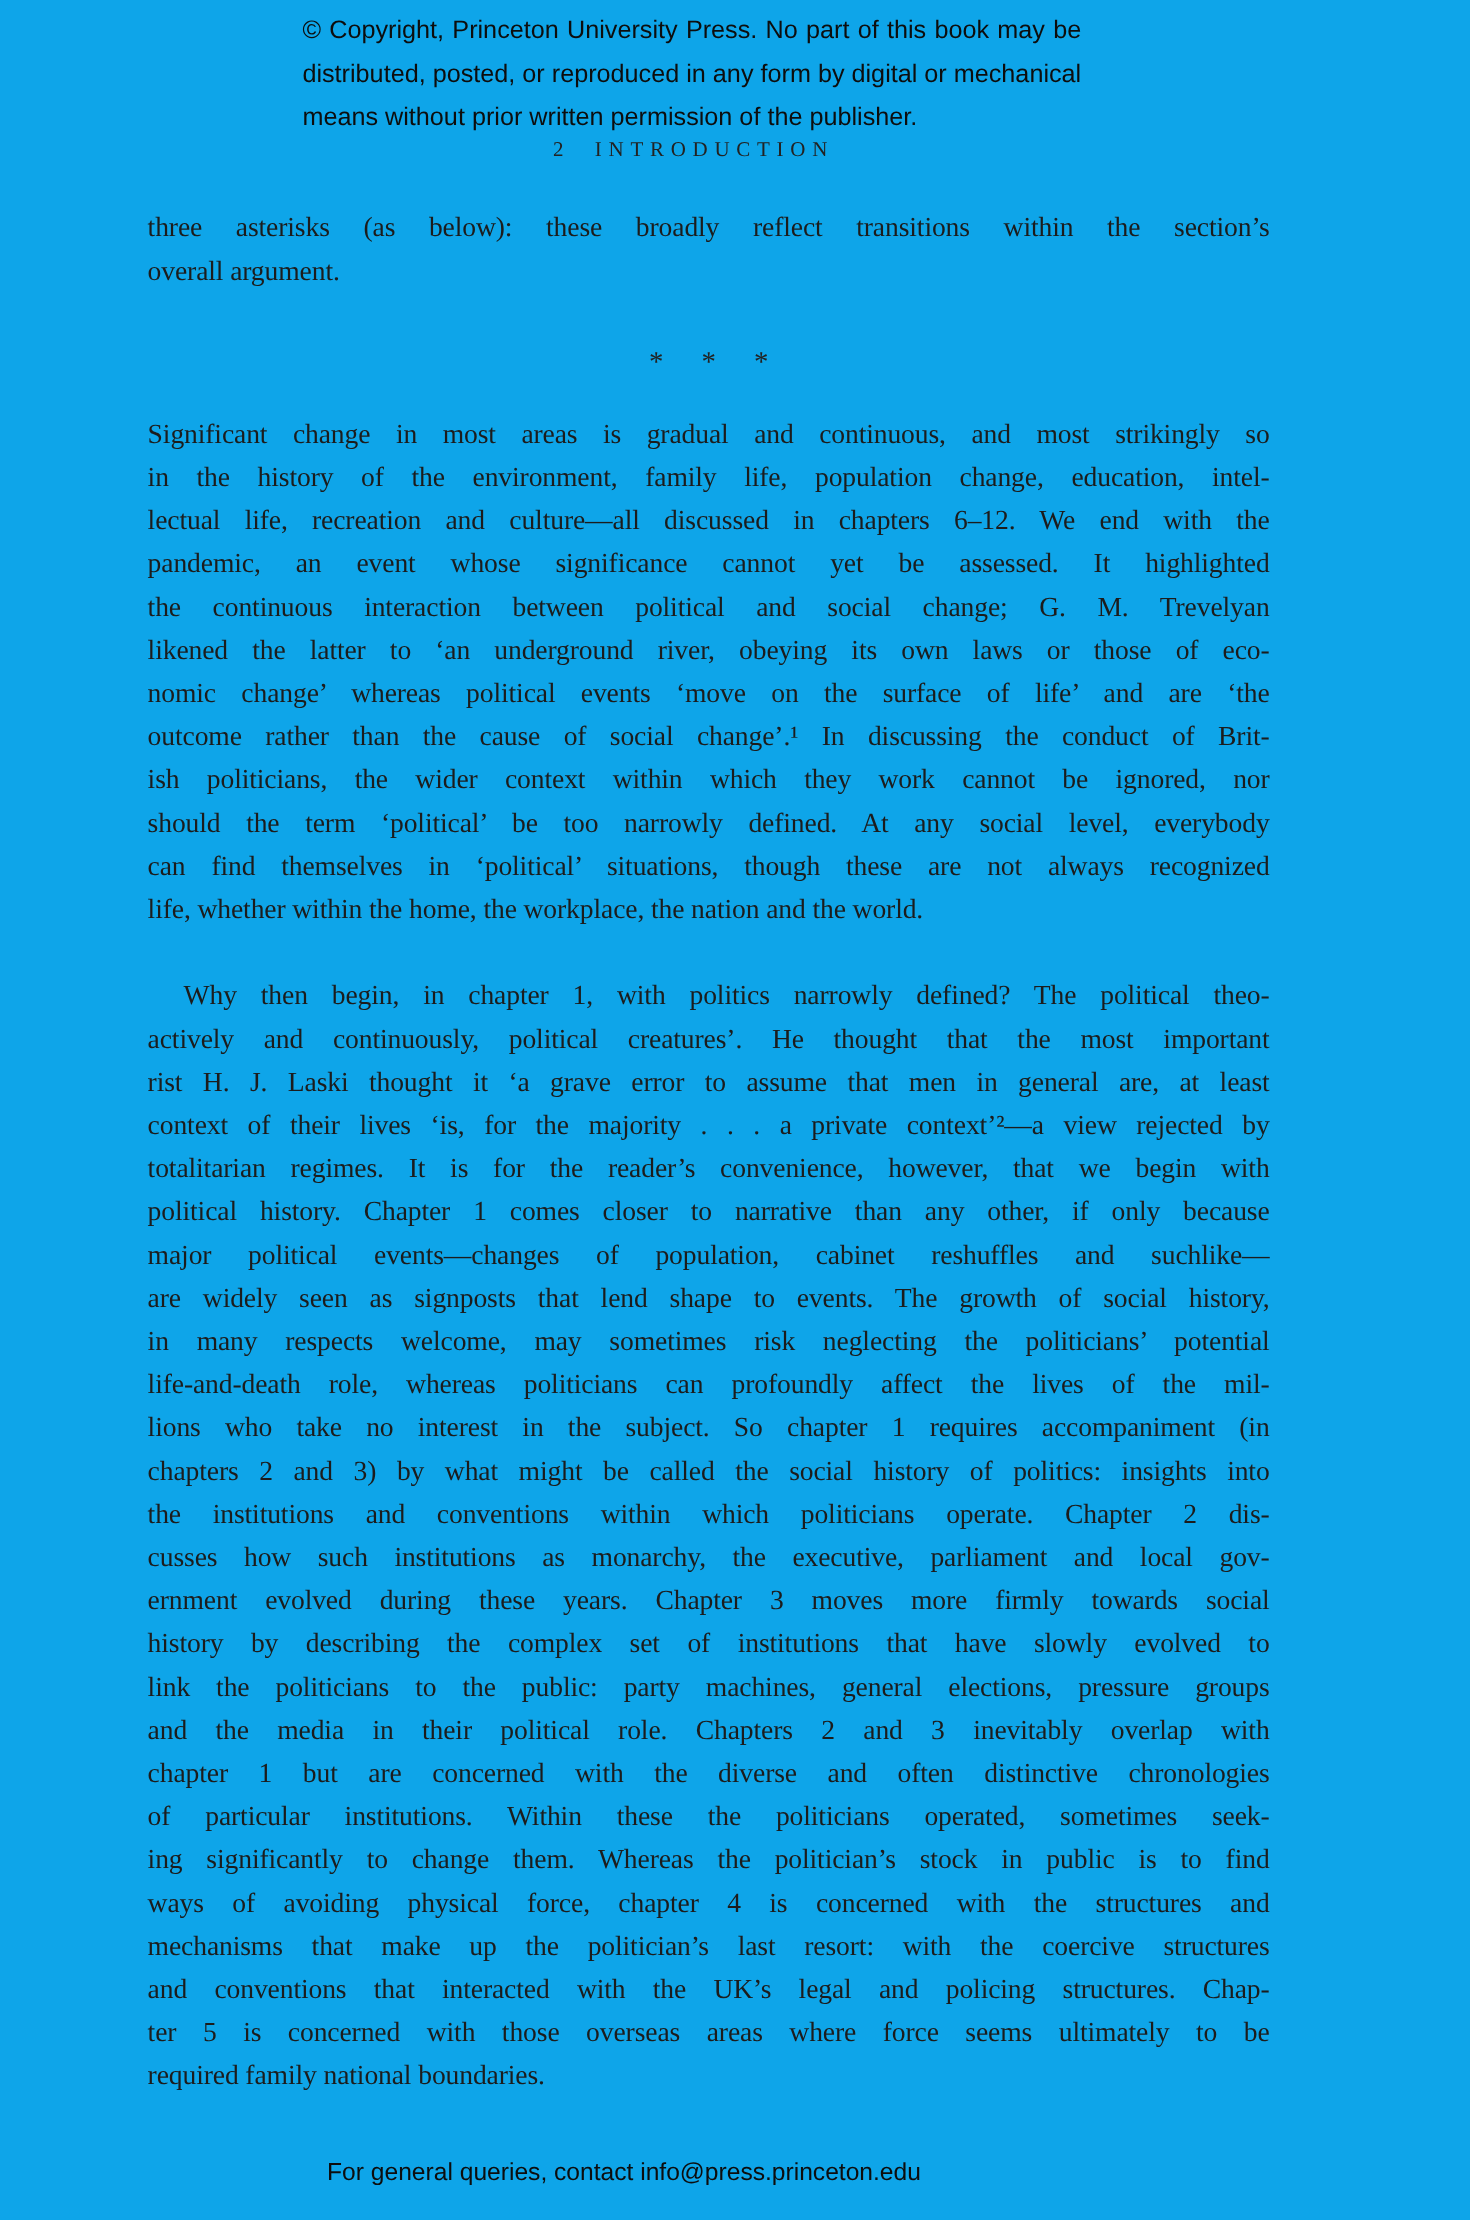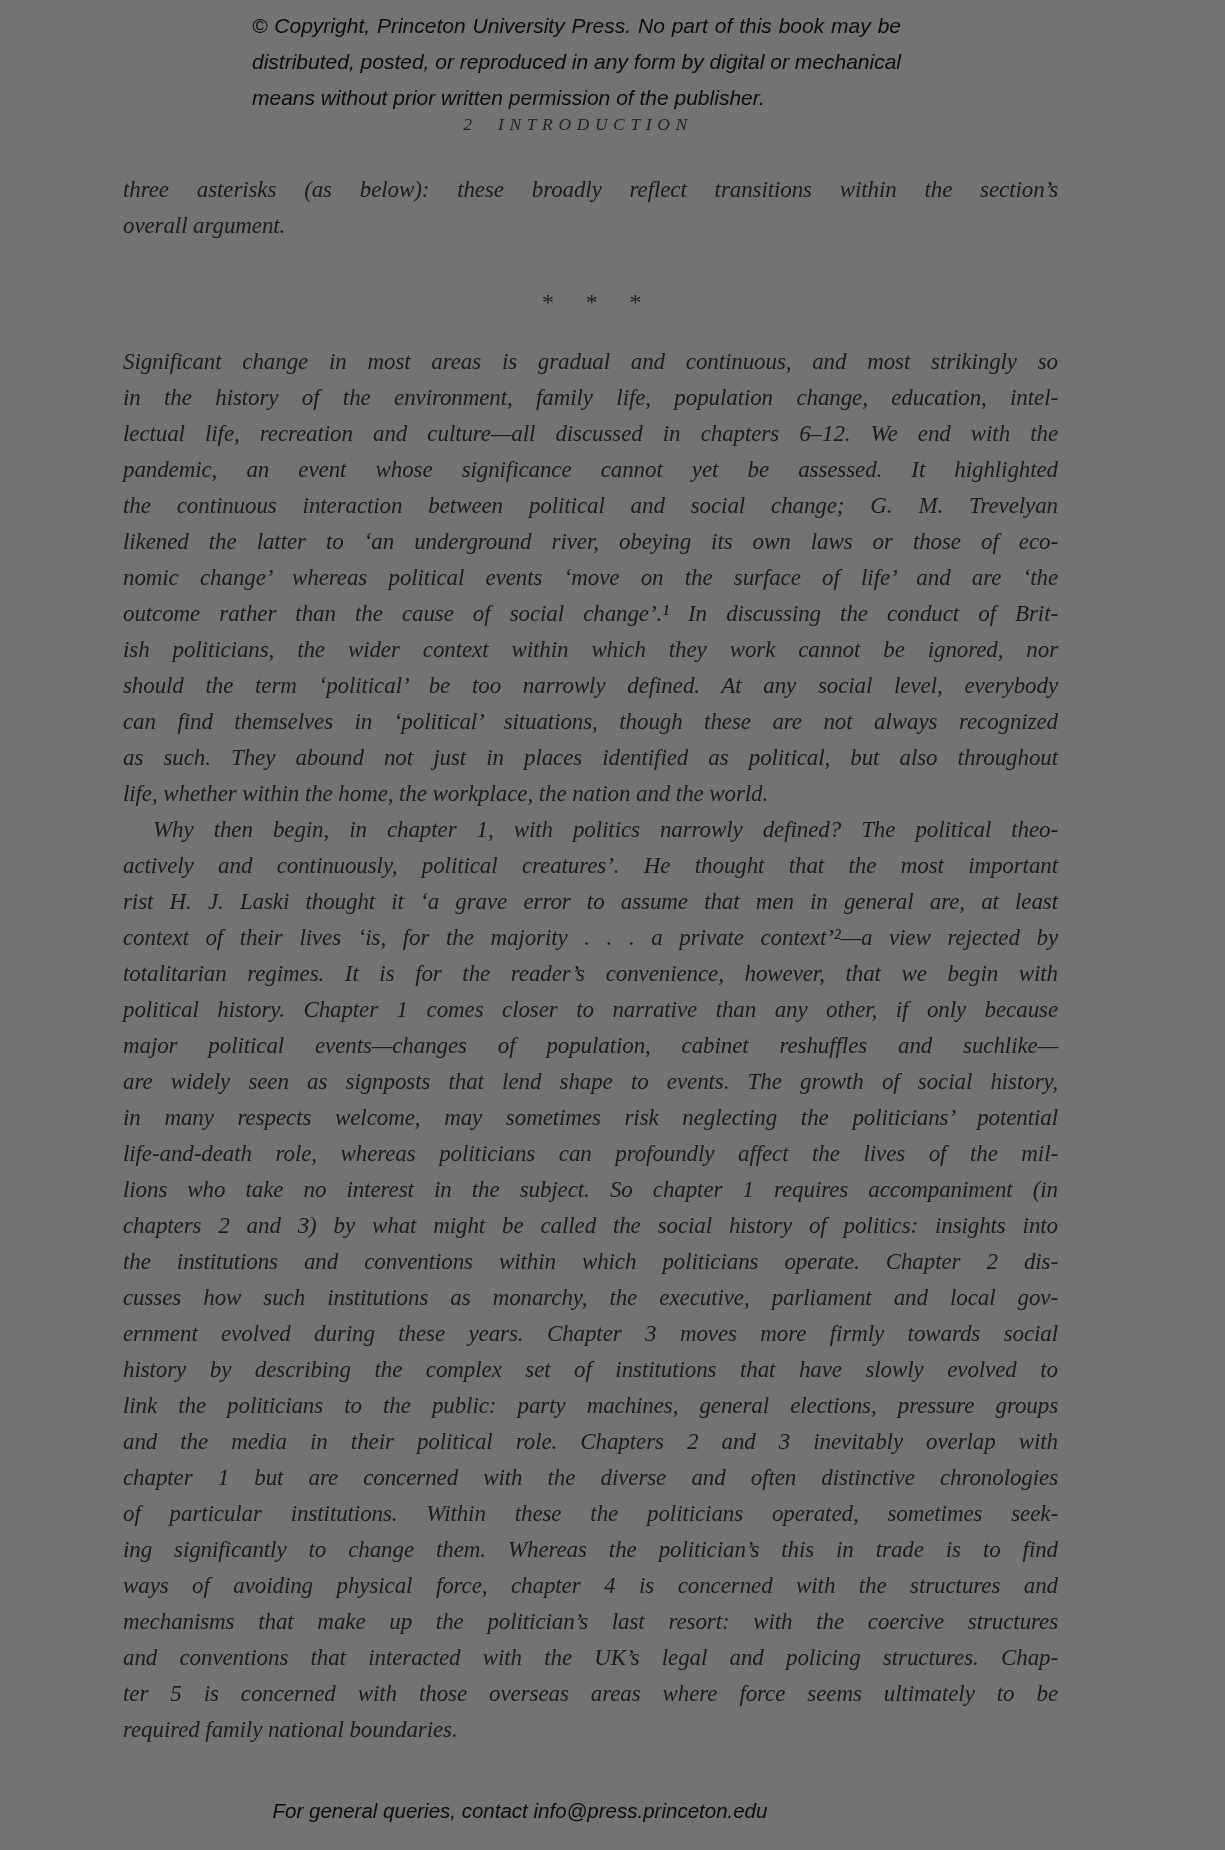--- a/index.html
+++ b/index.html
@@ -1,24 +1,23 @@
 <!DOCTYPE html>
 <html><head>
 <meta charset="utf-8">
 <style>
   html, body { margin: 0; padding: 0; background: #ffffff; }
   .page {
     position: relative;
     width: 1225px;
     height: 1850px;
-    background: #737373;
+    background: #0ea5e9;
     color: #1b1b1b;
     overflow: hidden;
     font-family: "Liberation Serif", "DejaVu Serif", serif;
-    font-style: italic;
   }
 
   
   .copyright {
     position: absolute;
     left: 252px;
     top: 12px;
     font-family: "Liberation Sans", "DejaVu Sans", sans-serif;
     font-size: 21px;
     line-height: 28px;
@@ -111,21 +110,20 @@
         <div class="line j">in the history of the environment, family life, population change, education, intel-</div>
         <div class="line j">lectual life, recreation and culture—all discussed in chapters 6–12. We end with the</div>
         <div class="line j">pandemic, an event whose significance cannot yet be assessed. It highlighted</div>
         <div class="line j">the continuous interaction between political and social change; G. M. Trevelyan</div>
         <div class="line j">likened the latter to ‘an underground river, obeying its own laws or those of eco-</div>
         <div class="line j">nomic change’ whereas political events ‘move on the surface of life’ and are ‘the</div>
         <div class="line j">outcome rather than the cause of social change’.¹ In discussing the conduct of Brit-</div>
         <div class="line j">ish politicians, the wider context within which they work cannot be ignored, nor</div>
         <div class="line j">should the term ‘political’ be too narrowly defined. At any social level, everybody</div>
         <div class="line j">can find themselves in ‘political’ situations, though these are not always recognized</div>
-        <div class="line j">as such. They abound not just in places identified as political, but also throughout</div>
         <div class="line">life, whether within the home, the workplace, the nation and the world.</div>
       </div>
 
     <div class="para para-c indent">
         <div class="line j">Why then begin, in chapter 1, with politics narrowly defined? The political theo-</div>
         <div class="line j">actively and continuously, political creatures’. He thought that the most important</div>
         <div class="line j">rist H. J. Laski thought it ‘a grave error to assume that men in general are, at least</div>
         <div class="line j">context of their lives ‘is, for the majority . . . a private context’²—a view rejected by</div>
         <div class="line j">totalitarian regimes. It is for the reader’s convenience, however, that we begin with</div>
         <div class="line j">political history. Chapter 1 comes closer to narrative than any other, if only because</div>
@@ -136,21 +134,21 @@
         <div class="line j">lions who take no interest in the subject. So chapter 1 requires accompaniment (in</div>
         <div class="line j">chapters 2 and 3) by what might be called the social history of politics: insights into</div>
         <div class="line j">the institutions and conventions within which politicians operate. Chapter 2 dis-</div>
         <div class="line j">cusses how such institutions as monarchy, the executive, parliament and local gov-</div>
         <div class="line j">ernment evolved during these years. Chapter 3 moves more firmly towards social</div>
         <div class="line j">history by describing the complex set of institutions that have slowly evolved to</div>
         <div class="line j">link the politicians to the public: party machines, general elections, pressure groups</div>
         <div class="line j">and the media in their political role. Chapters 2 and 3 inevitably overlap with</div>
         <div class="line j">chapter 1 but are concerned with the diverse and often distinctive chronologies</div>
         <div class="line j">of particular institutions. Within these the politicians operated, sometimes seek-</div>
-        <div class="line j">ing significantly to change them. Whereas the politician’s this in trade is to find</div>
+        <div class="line j">ing significantly to change them. Whereas the politician’s stock in public is to find</div>
         <div class="line j">ways of avoiding physical force, chapter 4 is concerned with the structures and</div>
         <div class="line j">mechanisms that make up the politician’s last resort: with the coercive structures</div>
         <div class="line j">and conventions that interacted with the UK’s legal and policing structures. Chap-</div>
         <div class="line j">ter 5 is concerned with those overseas areas where force seems ultimately to be</div>
         <div class="line">required family national boundaries.</div>
       </div>
 
   </div>
 
   <div class="footer">For general queries, contact info@press.princeton.edu</div>

